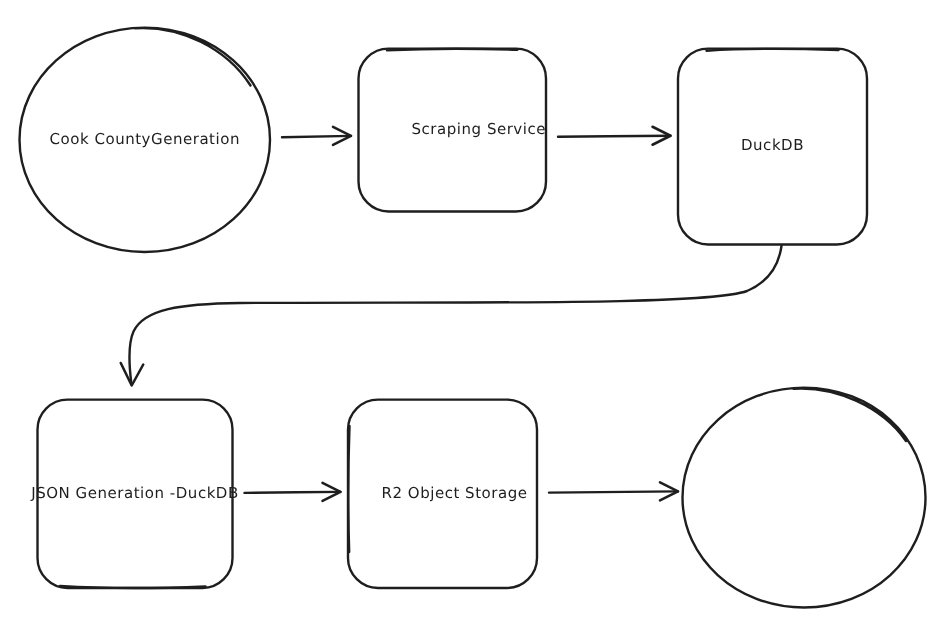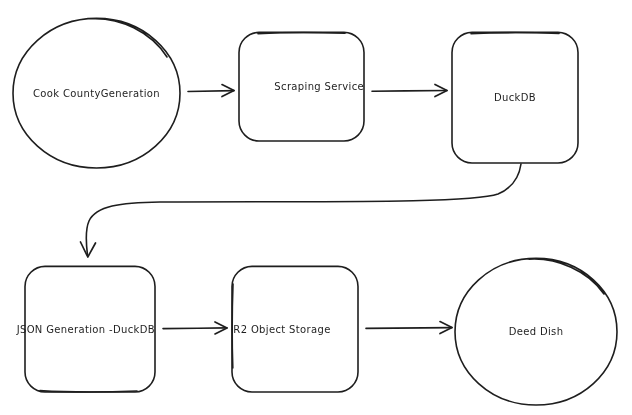--- a/index.html
+++ b/index.html
@@ -183,26 +183,23 @@
   </div>
 
   <div class="node-label" style="left:239px; top:32px; width:125px; height:109px;justify-content:flex-end;">
     <span class="line">Scraping Service</span>
   </div>
 
   <div class="node-label" style="left:452px; top:32px; width:126px; height:131px;gap:30px;">
     <span class="line">DuckDB</span>
   </div>
 
-  <div class="node-label" style="left:25px; top:266px; width:130px; height:126px;justify-content:flex-end;">
+  <div class="node-label" style="left:25px; top:266px; width:130px; height:126px;">
     <span class="line">JSON Generation -</span>
     <span class="line">DuckDB</span>
   </div>
 
-  <div class="node-label" style="left:219px; top:266px; width:126px; height:126px;">
+  <div class="node-label" style="left:240px; top:266px; width:126px; height:126px;">
     <span class="line">R2 Object Storage</span>
   </div>
 
-  <div class="node-label" style="left:455px; top:258px; width:162px; height:147px;">
-    <span class="line">Deed Dish</span>
-  </div>
 
 </div>
 
 </body></html>

